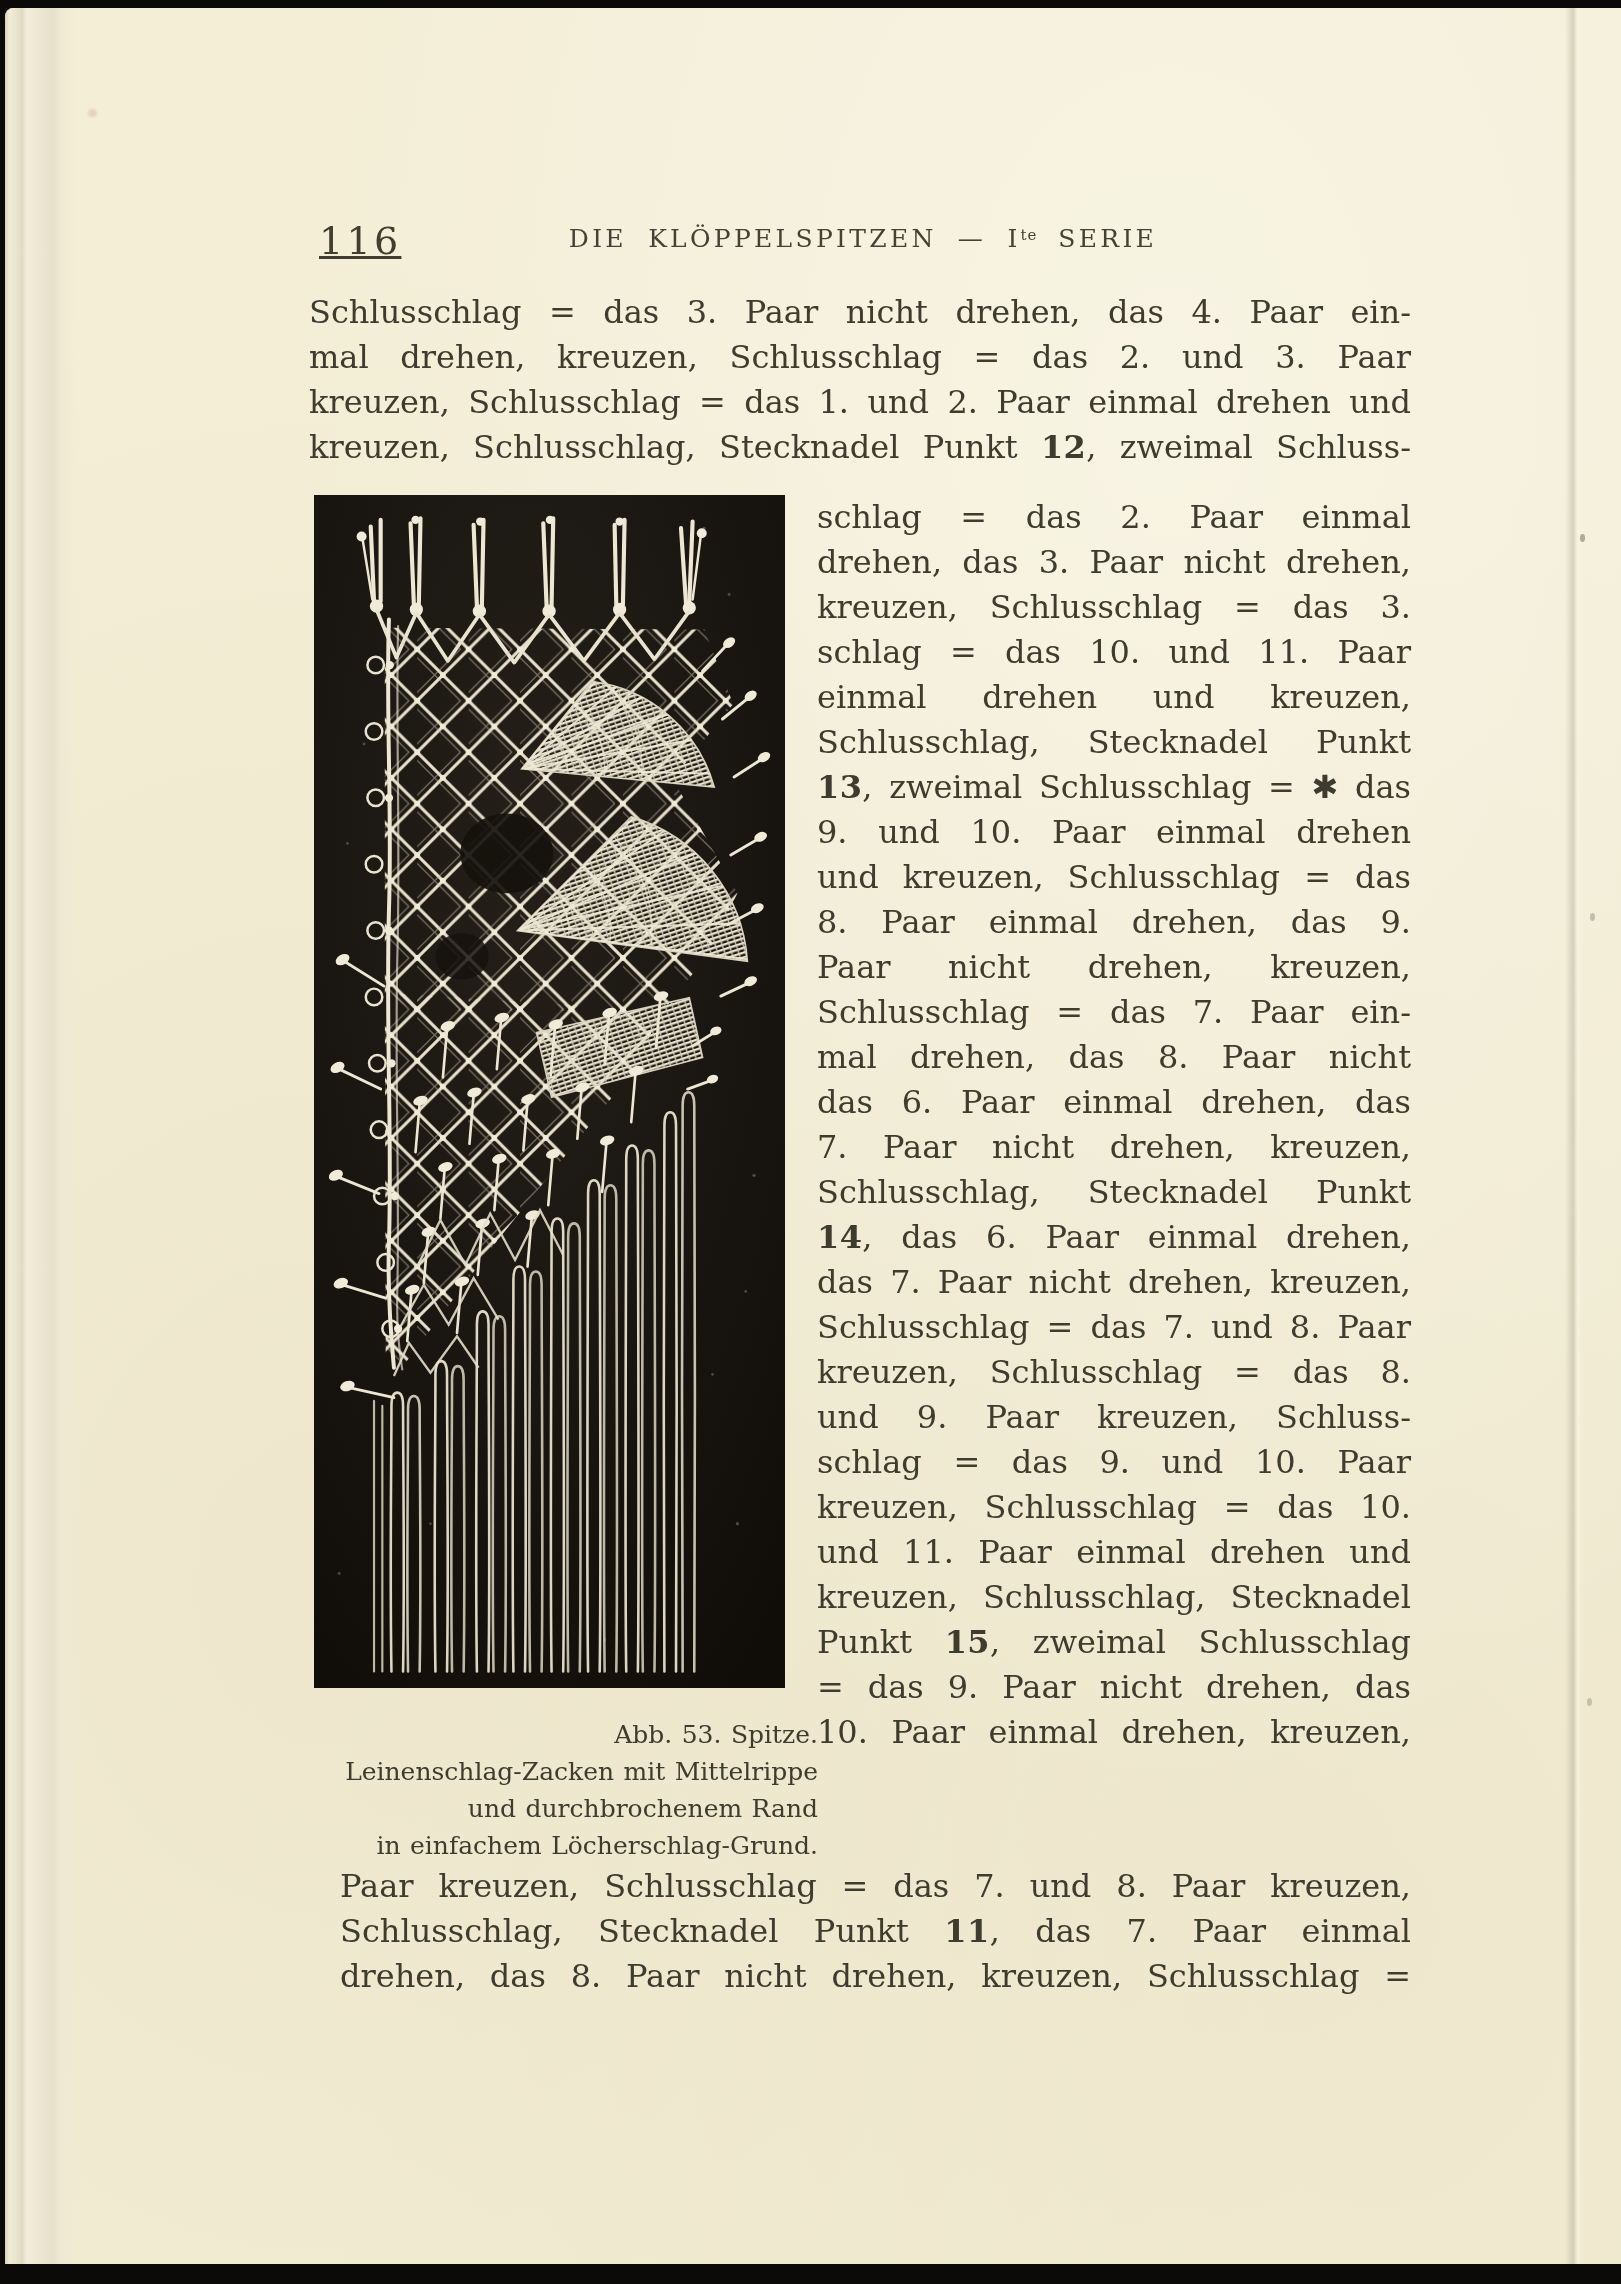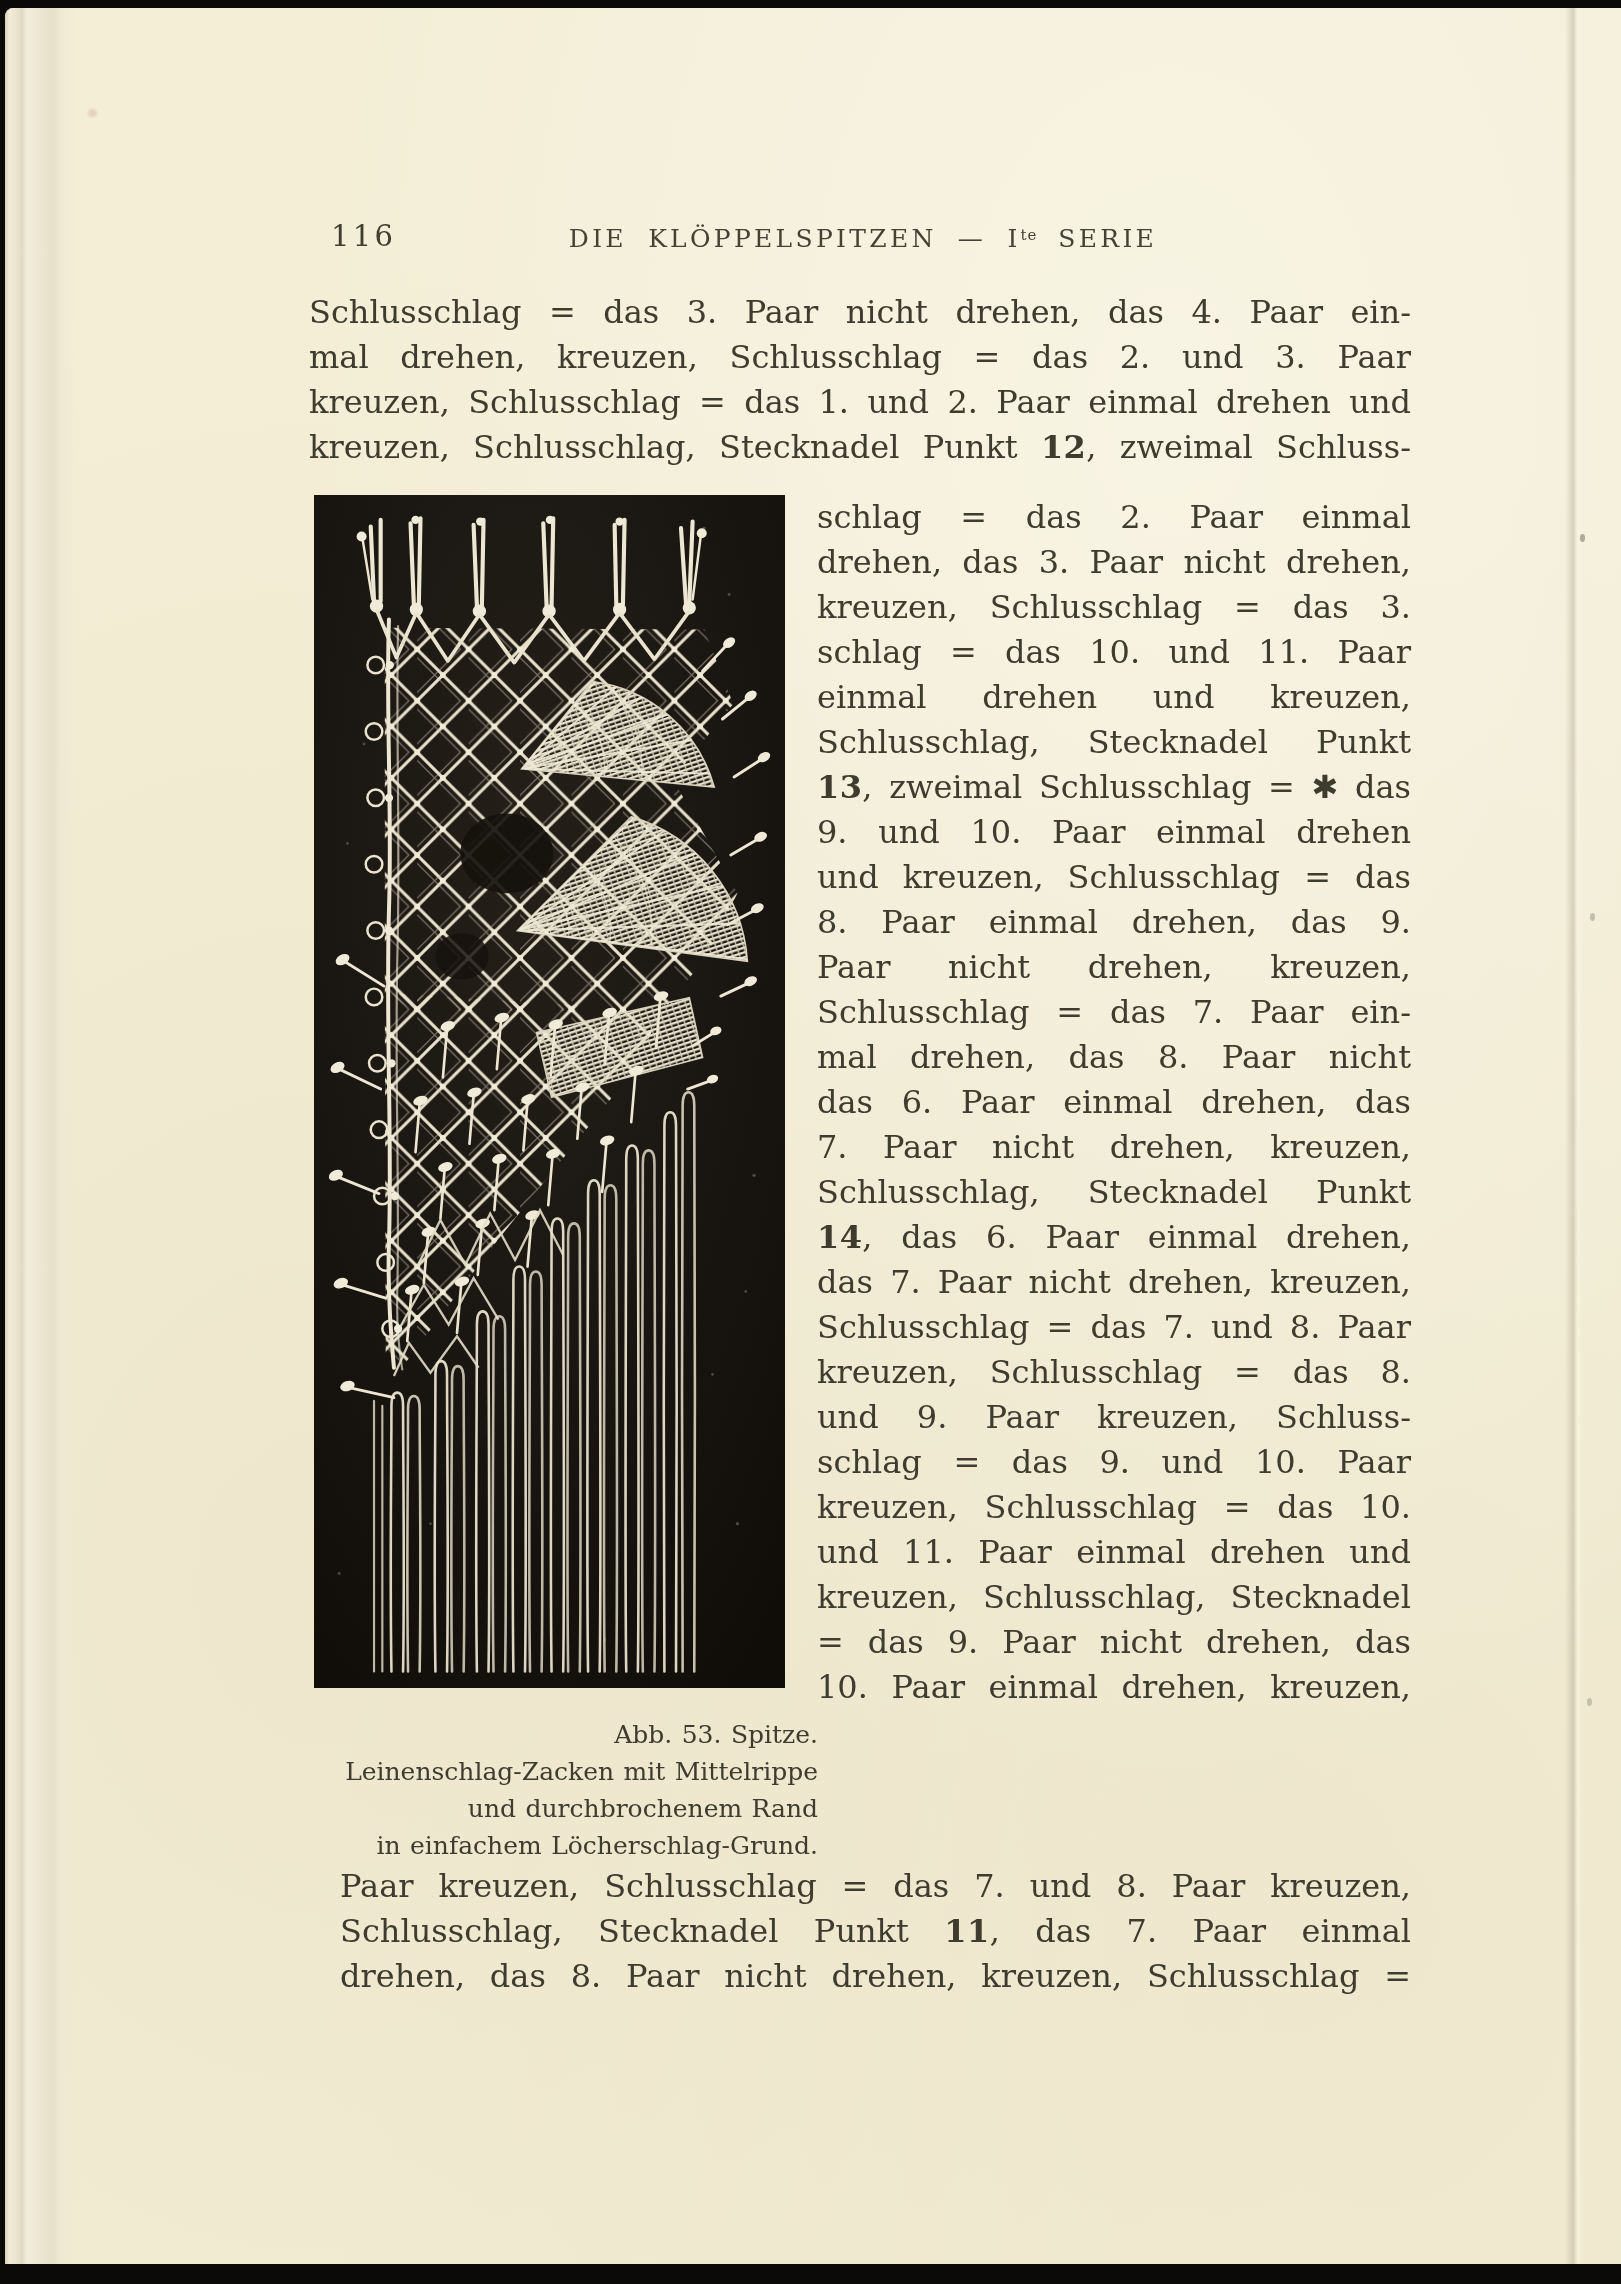--- a/index.html
+++ b/index.html
@@ -27,22 +27,22 @@
   .crease-right{
     position:absolute;left:1560px;top:0;bottom:0;width:18px;
     background:linear-gradient(90deg, rgba(110,100,75,0) 0%, rgba(110,100,75,.22) 45%,
       rgba(250,246,228,.55) 70%, rgba(110,100,75,0) 100%);
   }
   .speck{position:absolute;border-radius:50%;}
   .speck.foxing{width:9px;height:7.5px;background:#d9bda9;opacity:.55;filter:blur(0.8px);}
   .speck.ink{width:5px;height:7.5px;background:#6b6554;opacity:.5;}
 
   .page-number{
-    position:absolute;left:326px;top:211px;
-    font-size:29px;color:#403d31;letter-spacing:3.3px;
+    position:absolute;left:314px;top:211px;
+    font-size:38px;color:#403d31;letter-spacing:3.3px;text-decoration:underline;
   }
   .running-title{
     position:absolute;left:526px;top:216px;width:664px;text-align:center;
     font-size:25px;color:#454235;letter-spacing:3.3px;word-spacing:10px;white-space:nowrap;
   }
   .running-title sup{font-size:15px;vertical-align:7.5px;letter-spacing:0.8px;margin-top:16px;}
 
   .text-block{
     position:absolute;left:304px;top:282px;width:1102px;
     font-size:32px;line-height:45px;color:#3e3b2f;word-spacing:.10em;
@@ -379,20 +379,21 @@
         <div class="jline">Schlusschlag, Stecknadel Punkt</div>
         <div class="jline"><b>14</b>, das 6. Paar einmal drehen,</div>
         <div class="jline">das 7. Paar nicht drehen, kreuzen,</div>
         <div class="jline">Schlusschlag = das 7. und 8. Paar</div>
         <div class="jline">kreuzen, Schlusschlag = das 8.</div>
         <div class="jline">und 9. Paar kreuzen, Schluss-</div>
         <div class="jline">schlag = das 9. und 10. Paar</div>
         <div class="jline">kreuzen, Schlusschlag = das 10.</div>
         <div class="jline">und 11. Paar einmal drehen und</div>
         <div class="jline">kreuzen, Schlusschlag, Stecknadel</div>
+        <div class="jline">Punkt <b>15</b>, zweimal Schlusschlag</div>
         <div class="jline">= das 9. Paar nicht drehen, das</div>
         <div class="jline">10. Paar einmal drehen, kreuzen,</div>
       </div>
 
     <div class="para-bottom">
         <div class="jline">Paar kreuzen, Schlusschlag = das 7. und 8. Paar kreuzen,</div>
         <div class="jline">Schlusschlag, Stecknadel Punkt <b>11</b>, das 7. Paar einmal</div>
         <div class="jline">drehen, das 8. Paar nicht drehen, kreuzen, Schlusschlag =</div>
       </div>
   </div>

